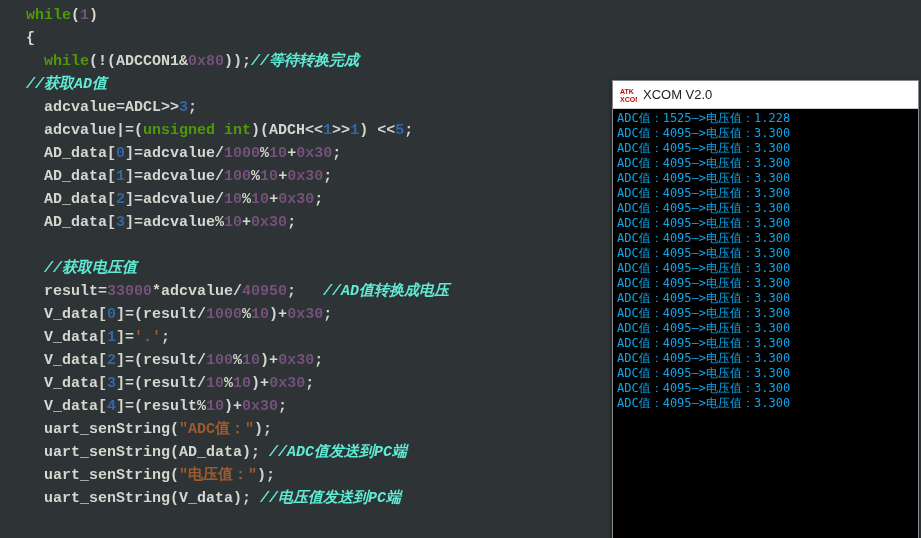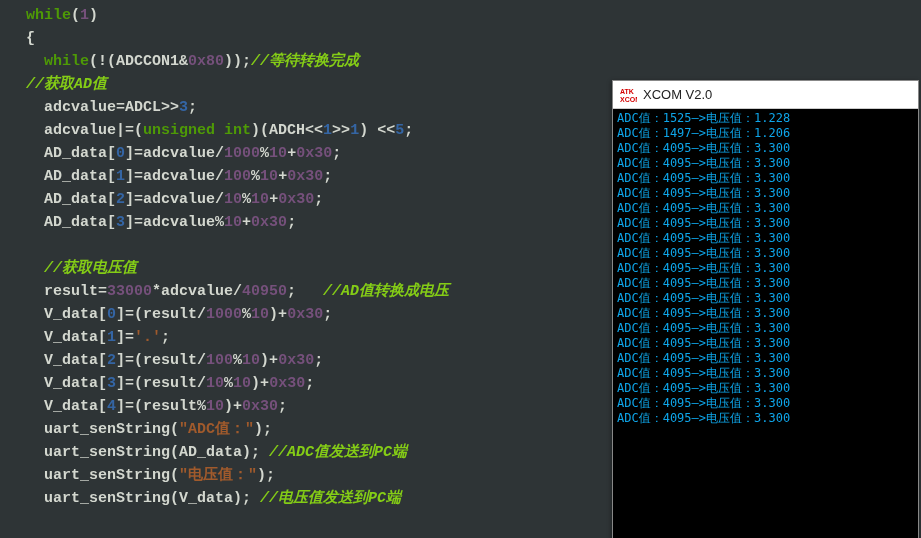--- a/index.html
+++ b/index.html
@@ -19,21 +19,21 @@
     color:#d3d7cf;
     font-size:15px;
     line-height:23px;
     padding:4px 8px;
     white-space:pre;
     font-weight:bold;
   }
   .kw    { color:#4e9a06; }
   .num   { color:#75507b; }            
   .num2  { color:#3465a4; }            
-  .cmt   { color:#84cc16; font-style:italic; }
+  .cmt   { color:#5eead4; font-style:italic; }
   .str   { color:#a05a2c; }
   .plain { color:#d3d7cf; }
   .codeline { display:block; }
 
   
   .serialwin {
     position:absolute;
     left:612px; top:80px;
     width:307px; height:485px;
     background:#fff;
@@ -96,21 +96,20 @@
       <svg viewBox="0 0 18 18" width="18" height="18">
         <text x="1" y="8" font-size="7" fill="#d40000" font-weight="bold">ATK</text>
         <text x="1" y="16" font-size="7" fill="#d40000" font-weight="bold">XCOM</text>
       </svg>
     </span>
     <span>XCOM V2.0</span>
   </div>
 
   <div class="term" id="term">
       <span class="termline">ADC值：1525—&gt;电压值：1.228</span>
-      <span class="termline">ADC值：1497—&gt;电压值：1.206</span>
       <span class="termline">ADC值：4095—&gt;电压值：3.300</span>
       <span class="termline">ADC值：4095—&gt;电压值：3.300</span>
       <span class="termline">ADC值：4095—&gt;电压值：3.300</span>
       <span class="termline">ADC值：4095—&gt;电压值：3.300</span>
       <span class="termline">ADC值：4095—&gt;电压值：3.300</span>
       <span class="termline">ADC值：4095—&gt;电压值：3.300</span>
       <span class="termline">ADC值：4095—&gt;电压值：3.300</span>
       <span class="termline">ADC值：4095—&gt;电压值：3.300</span>
       <span class="termline">ADC值：4095—&gt;电压值：3.300</span>
       <span class="termline">ADC值：4095—&gt;电压值：3.300</span>

